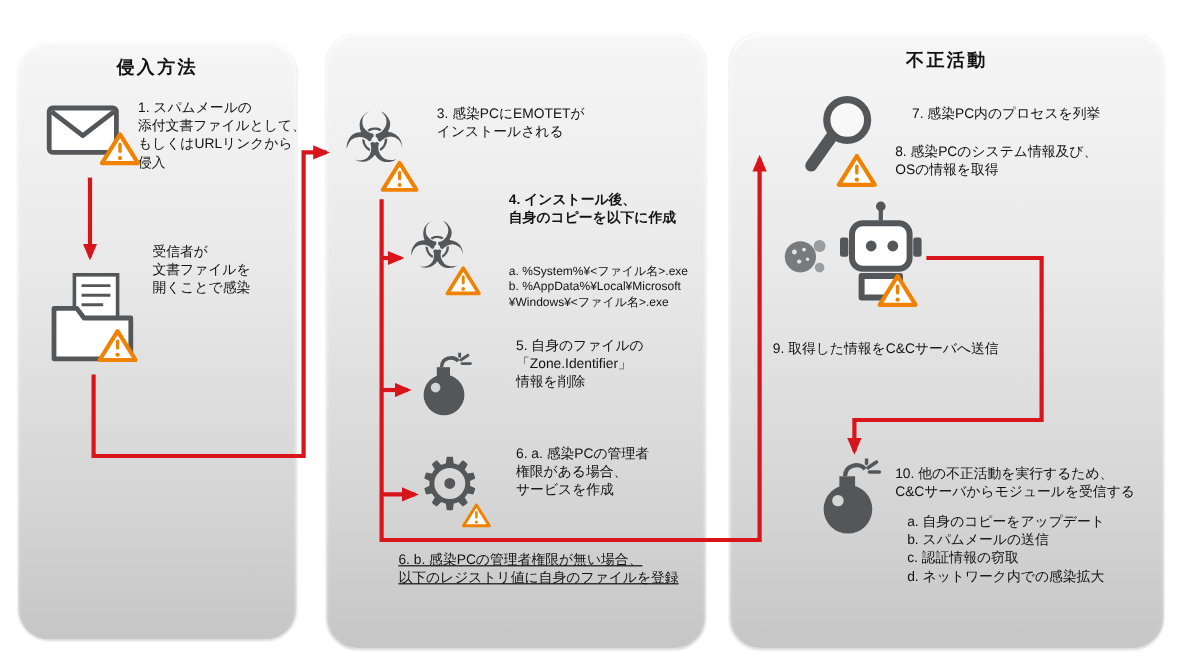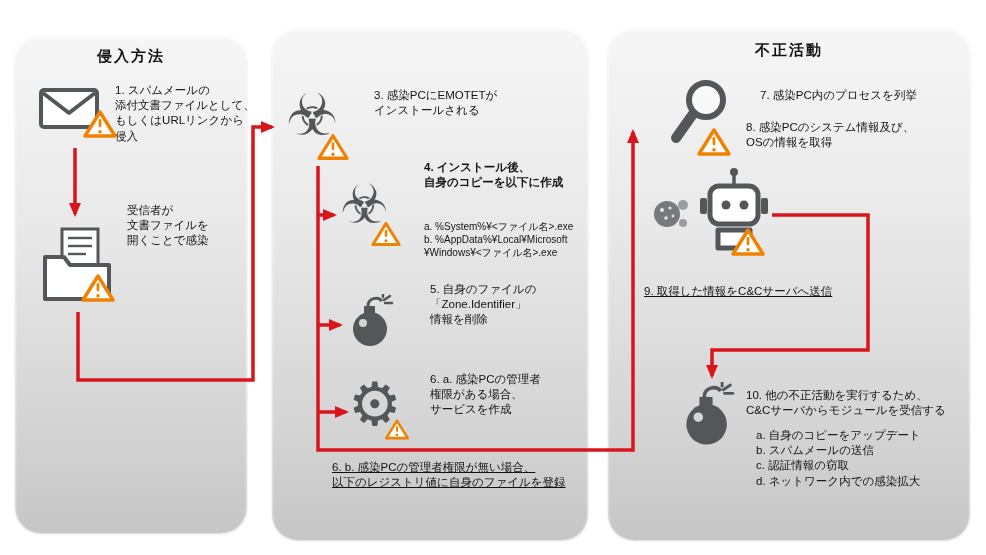--- a/index.html
+++ b/index.html
@@ -68,21 +68,21 @@
   <div class="panel" id="panel-install" style="left:272px;top:28px;width:316px;height:512px;">
 
     <div class="icon glyph" style="left:14px;top:58px;font-size:58px;">☣</div>
     <div class="warn" style="left:44px;top:104px;">
       <svg width="34" height="30" viewBox="0 0 36 32">
         <path d="M18 4 L33 28 L3 28 Z" fill="#ffffff" stroke="#ef8200" stroke-width="3.5" stroke-linejoin="round"></path>
         <rect x="16.6" y="11" width="2.8" height="8.5" rx="1.4" fill="#ef8200"></rect>
         <circle cx="18" cy="23.7" r="1.8" fill="#ef8200"></circle>
       </svg>
     </div>
-    <div class="txt" style="left:102px;top:60px;width:210px;">3. 感染PCにEMOTETが
+    <div class="txt" style="left:92px;top:60px;width:210px;">3. 感染PCにEMOTETが
 インストールされる</div>
 
     <div class="icon glyph" style="left:68px;top:150px;font-size:54px;">☣</div>
     <div class="warn" style="left:98px;top:192px;">
       <svg width="32" height="28" viewBox="0 0 36 32">
         <path d="M18 4 L33 28 L3 28 Z" fill="#ffffff" stroke="#ef8200" stroke-width="3.5" stroke-linejoin="round"></path>
         <rect x="16.6" y="11" width="2.8" height="8.5" rx="1.4" fill="#ef8200"></rect>
         <circle cx="18" cy="23.7" r="1.8" fill="#ef8200"></circle>
       </svg>
     </div>
@@ -169,21 +169,21 @@
       </svg>
     </div>
     <div class="warn" style="left:122px;top:198px;">
       <svg width="36" height="32" viewBox="0 0 36 32">
         <path d="M18 4 L33 28 L3 28 Z" fill="#ffffff" stroke="#ef8200" stroke-width="3.5" stroke-linejoin="round"></path>
         <rect x="16.6" y="11" width="2.8" height="8.5" rx="1.4" fill="#ef8200"></rect>
         <circle cx="18" cy="23.7" r="1.8" fill="#ef8200"></circle>
       </svg>
     </div>
 
-    <div class="txt" style="left:36px;top:256px;width:300px;text-decoration:underline;">9. 取得した情報をC&amp;Cサーバへ送信</div>
+    <div class="txt" style="left:36px;top:256px;width:300px;">9. 取得した情報をC&amp;Cサーバへ送信</div>
 
     <div class="icon" style="left:70px;top:354px;">
       <svg width="62" height="68" viewBox="0 0 52 56">
         <path d="M22 12 C22 4 32 2 36 7" fill="none" stroke="#54575a" stroke-width="3"></path>
         <g stroke="#54575a" stroke-width="2.4" stroke-linecap="round">
           <line x1="38" y1="6" x2="44" y2="2"></line>
             <line x1="39" y1="9" x2="46" y2="9"></line>
             <line x1="37" y1="3" x2="37" y2="-1"></line>
         </g>
         <rect x="18" y="12" width="11" height="8" fill="#54575a"></rect>

